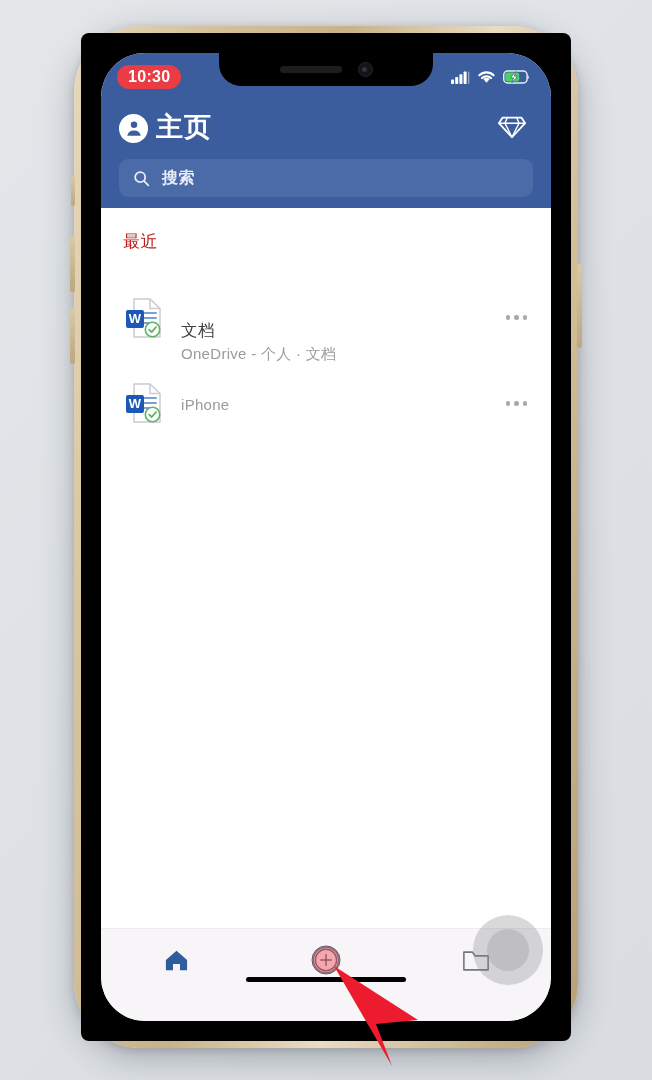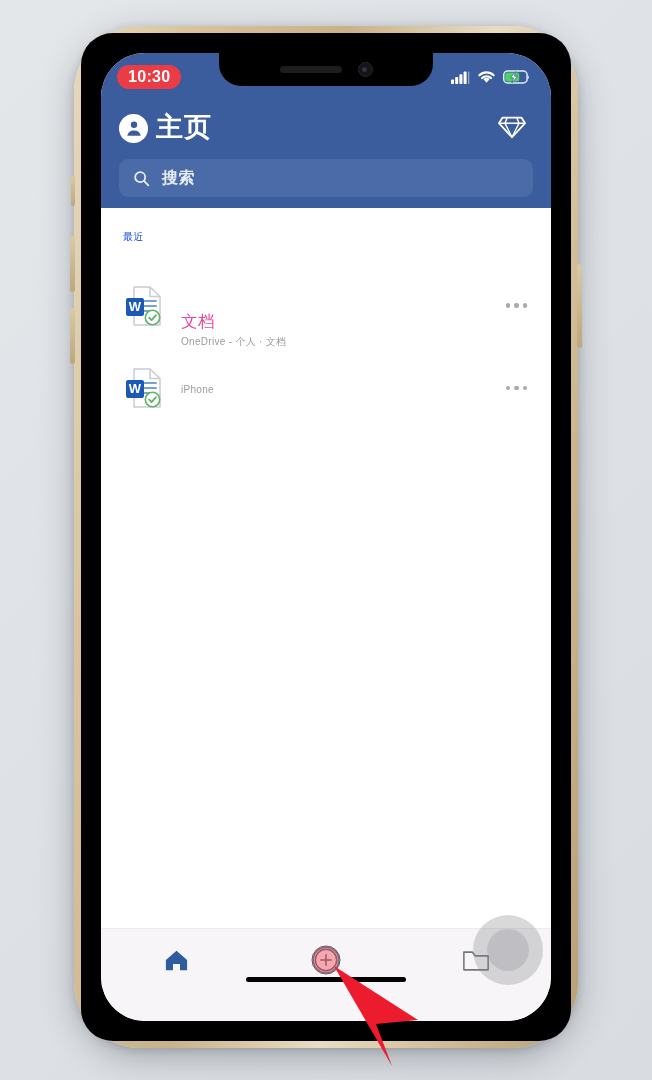--- a/index.html
+++ b/index.html
@@ -28,21 +28,21 @@
     padding: 0;
     box-sizing: border-box;
   }
   #phone-bezel {
     position: absolute;
     left: 7px;
     top: 7px;
     right: 7px;
     bottom: 7px;
     background: #000;
-    border-radius: 32px;
+    border-radius: 8px;
     box-sizing: border-box;
   }
   #phone-screen {
     position: absolute;
     left: 20px;
     top: 20px;
     right: 20px;
     bottom: 20px;
     background: #ffffff;
     border-radius: 44px;
@@ -178,22 +178,22 @@
     letter-spacing: 0.5px;
   }
 
   
   #content {
     background: #ffffff;
     flex: 1 1 auto;
     overflow: hidden;
   }
   #section-label {
-    color: #1d4ed8;
-    font-size: 10px;
+    color: #b91c1c;
+    font-size: 17px;
     padding: 22px 0 10px 22px;
     letter-spacing: 0.6px;
   }
   .file-row {
     display: flex;
     align-items: center;
     padding: 9px 20px 9px 22px;
     box-sizing: border-box;
     min-height: 58px;
   }
@@ -202,29 +202,29 @@
     height: 44px;
     position: relative;
     flex: 0 0 auto;
   }
   .file-text {
     margin-left: 16px;
     flex: 1 1 auto;
     min-width: 0;
   }
   .file-title {
-    color: #ec4899;
+    color: #404040;
     font-size: 16.5px;
     line-height: 1.25;
     letter-spacing: 0.4px;
     margin-top: 48px;
   }
   .file-sub {
     color: #9a9aa0;
-    font-size: 10px;
+    font-size: 15px;
     margin-top: 4px;
     line-height: 1.25;
     letter-spacing: 0.3px;
     white-space: nowrap;
     overflow: hidden;
     text-overflow: ellipsis;
   }
   .row-more {
     flex: 0 0 auto;
     display: flex;

